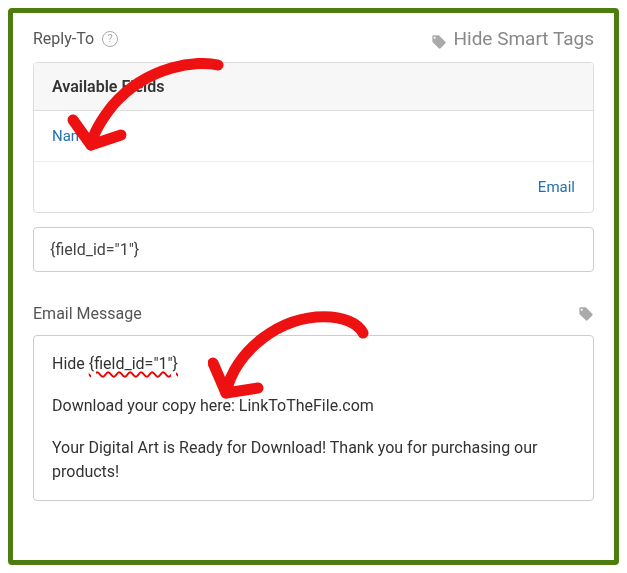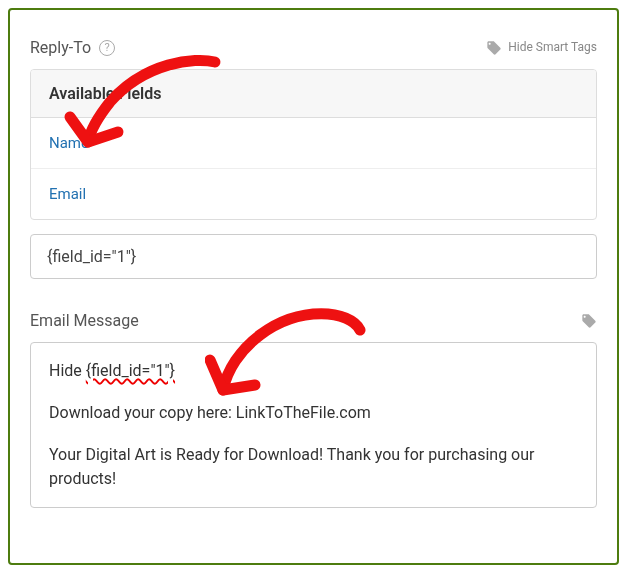--- a/index.html
+++ b/index.html
@@ -4,23 +4,23 @@
   <style>
     * { box-sizing: border-box; margin: 0; padding: 0; }
     body {
       font-family: -apple-system, BlinkMacSystemFont, "Segoe UI", Roboto, sans-serif;
       background: #fff;
       width: 627px;
       height: 573px;
       padding: 8px;
     }
     .panel {
-      border: 2px solid #4d7c0f;
+      border: 5px solid #4d7c0f;
       border-radius: 4px;
-      padding: 28px 20px;
+      padding: 14px 20px;
       height: 100%;
     }
     .section-header {
       display: flex;
       justify-content: space-between;
       align-items: center;
       margin-bottom: 12px;
     }
     .section-label {
       font-size: 16px;
@@ -35,24 +35,24 @@
       justify-content: center;
       width: 16px;
       height: 16px;
       border: 1px solid #aaa;
       border-radius: 50%;
       font-size: 11px;
       color: #aaa;
     }
     .smart-tags-link {
       display: flex;
-      align-items: flex-start;
+      align-items: flex-end;
       gap: 6px;
       color: #888;
-      font-size: 12px;
+      font-size: 19px;
       cursor: pointer;
     }
     .tag-icon {
       width: 16px;
       height: 16px;
     }
     .fields-box {
       border: 1px solid #ddd;
       border-radius: 4px;
       margin-bottom: 14px;
@@ -67,20 +67,21 @@
       border-bottom: 1px solid #ddd;
     }
     .field-item {
       padding: 16px 18px;
       font-size: 15px;
       color: #2271b1;
       cursor: pointer;
     }
     .field-item + .field-item {
       border-top: 1px solid #eee;
+      text-align: right;
     }
     .input-box {
       width: 100%;
       border: 1px solid #ccc;
       border-radius: 4px;
       padding: 12px 16px;
       font-size: 16px;
       color: #444;
       background: #fff;
       font-family: inherit;

